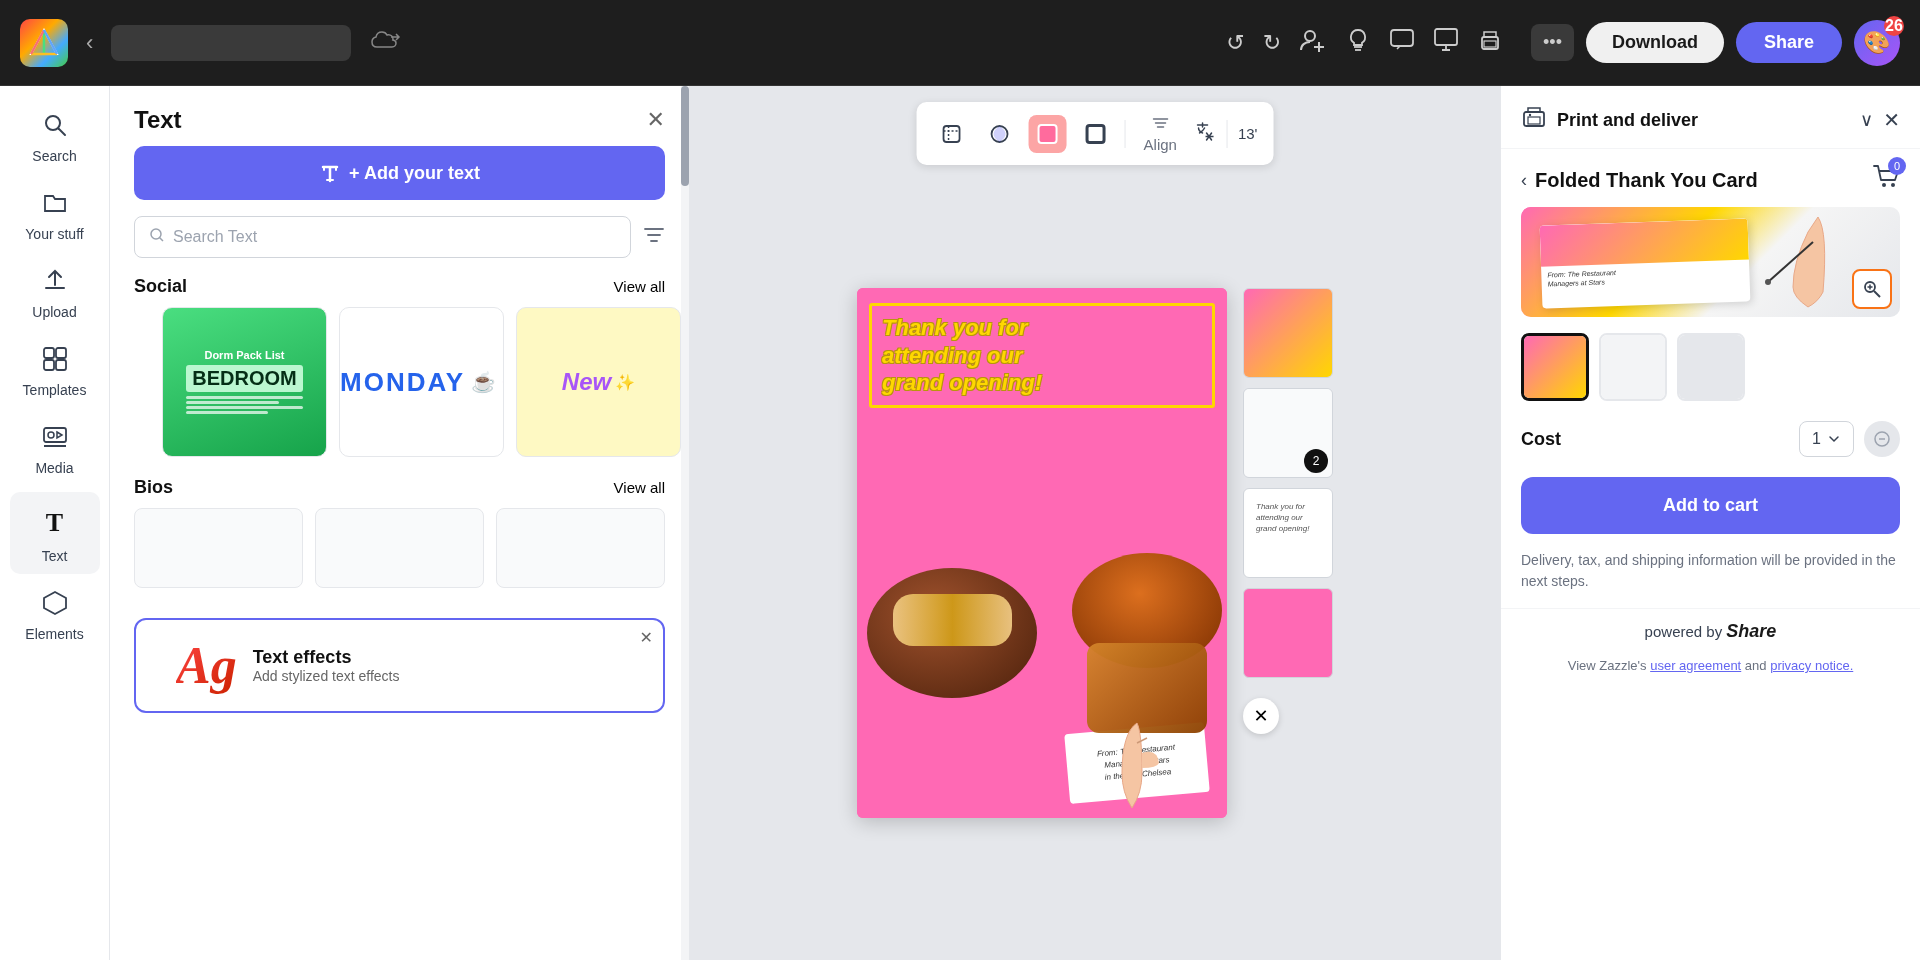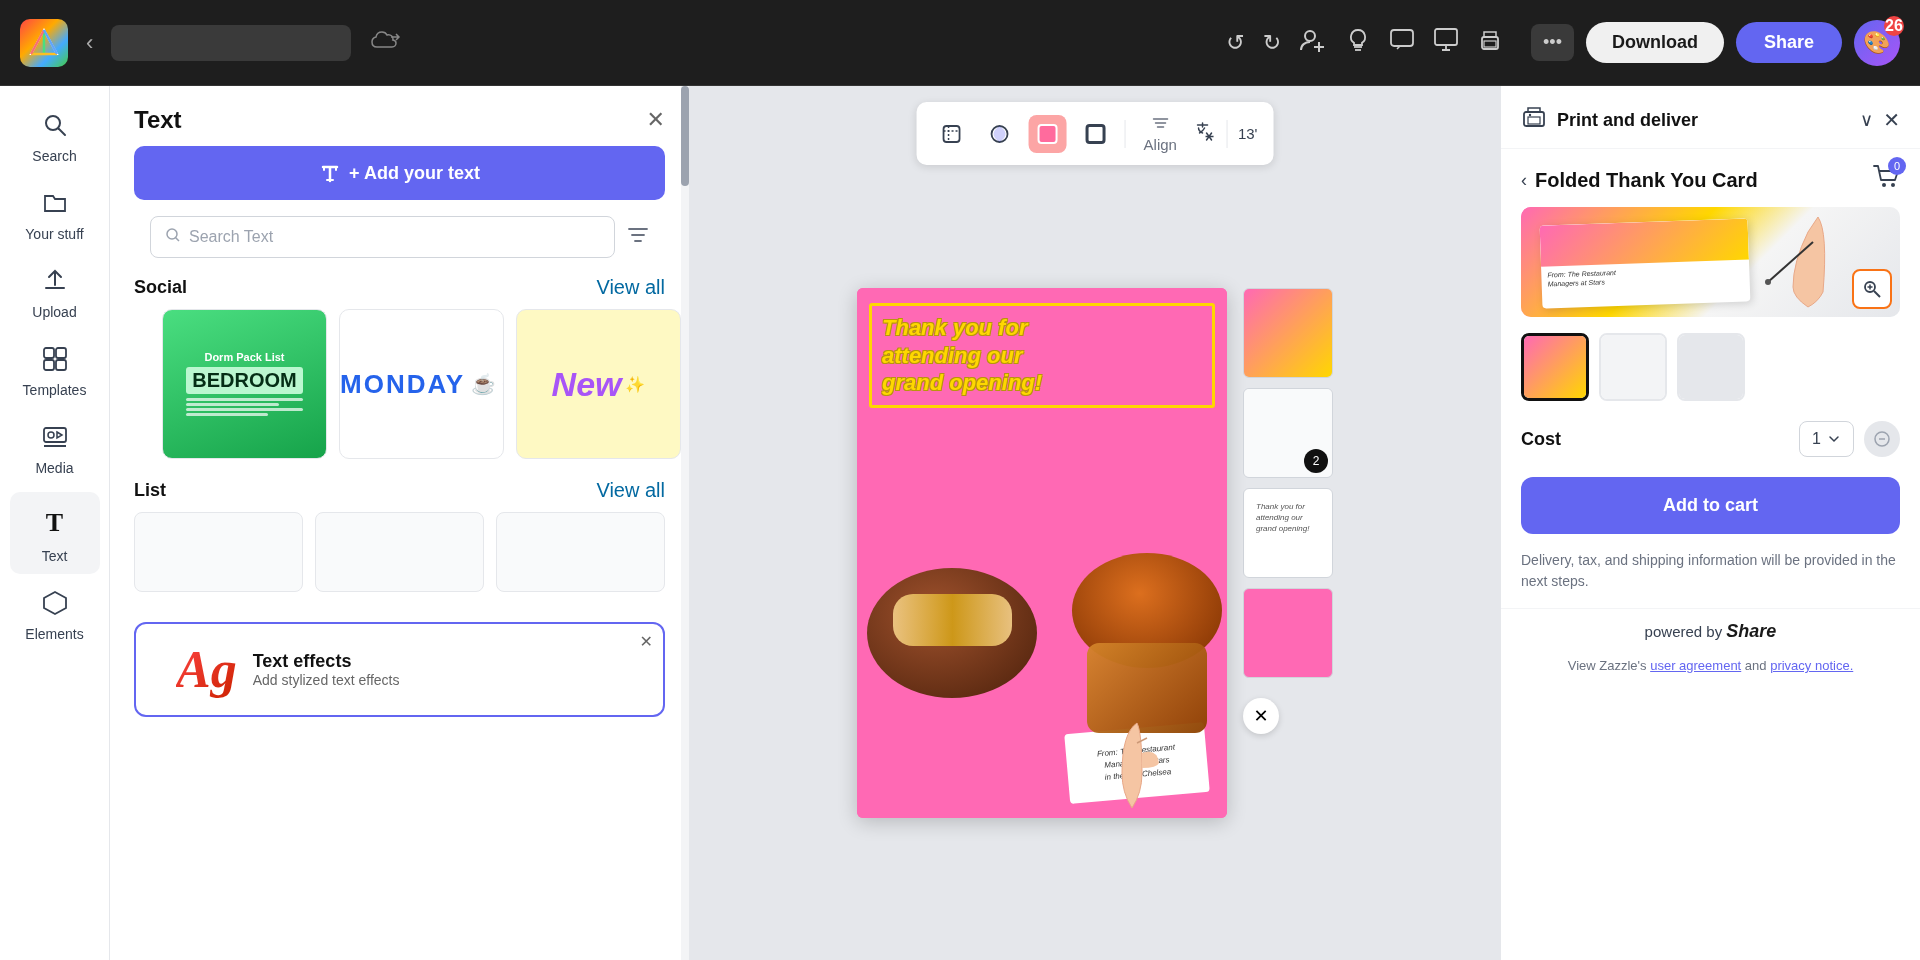--- a/index.html
+++ b/index.html
@@ -113,37 +113,37 @@
       font-size: 22px; color: #666; cursor: pointer; background: none; border: none;
     }
     .add-text-btn {
       margin: 0 24px 16px;
       background: #6366f1; color: white; border: none;
       border-radius: 10px; padding: 16px; font-size: 18px; font-weight: 600;
       cursor: pointer; display: flex; align-items: center; justify-content: center; gap: 8px;
     }
     .search-text-row {
       display: flex; align-items: center; gap: 12px;
-      margin: 0 40px 18px;
+      margin: 0 24px 18px;
     }
     .search-text-input {
       flex: 1; display: flex; align-items: center; gap: 8px;
       border: 1px solid #d1d5db; border-radius: 8px; padding: 10px 14px;
       font-size: 16px; color: #9ca3af;
     }
     .search-text-input .search-icon-sm { font-size: 16px; color: #9ca3af; }
     .filter-btn {
       background: none; border: none; font-size: 20px; cursor: pointer; color: #6b7280;
     }
     .panel-section-header {
       display: flex; justify-content: space-between; align-items: center;
       padding: 0 24px 10px;
     }
     .section-label { font-size: 18px; font-weight: 700; color: #111; }
-    .view-all-link { font-size: 20px; color: #0369a1; cursor: pointer; }
+    .view-all-link { font-size: 15px; color: #000000; cursor: pointer; }
     .social-cards {
       display: flex; gap: 12px; padding: 0 24px 20px; overflow: hidden;
     }
     .social-card {
       width: 165px; height: 150px; border-radius: 10px;
       border: 1px solid #e5e7eb; overflow: hidden;
       cursor: pointer; flex-shrink: 0; display: flex; align-items: center; justify-content: center;
     }
     .card-content-1 {
       text-align: center;
@@ -616,27 +616,27 @@
         <div class="social-card" style="display:flex; align-items:center; justify-content:center; gap:6px;">
           <span class="monday-text" style="font-size:26px; font-weight:900; color:#2563eb; letter-spacing:2px;">MONDAY</span>
           <div style="font-size:20px;">☕</div>
           <svg width="30" height="20" viewBox="0 0 30 20" fill="none">
             <path d="M5 10 Q15 2 25 10" stroke="#a855f7" stroke-width="2" fill="none"></path>
             <path d="M10 16 Q15 8 20 16" stroke="#f97316" stroke-width="2" fill="none"></path>
           </svg>
         </div>
 
         <div class="social-card" style="background:#fef9c3; display:flex; align-items:center; justify-content:center;">
-          <span class="new-text" style="font-size:34px; font-weight:900; color:#a855f7; font-style:italic;">New</span>
+          <span class="new-text" style="font-size:24px; font-weight:900; color:#a855f7; font-style:italic;">New</span>
           <span style="font-size:16px; margin-left:4px;">✨</span>
         </div>
       </div>
 
       <div class="panel-section-header">
-        <span class="section-label">List</span>
+        <span class="section-label">Bios</span>
         <span class="view-all-link">View all</span>
       </div>
       <div class="bios-cards">
         <div class="bio-card"></div>
         <div class="bio-card"></div>
         <div class="bio-card"></div>
       </div>
 
       <div class="text-effects-card">
         <button class="close-card-btn">✕</button>

